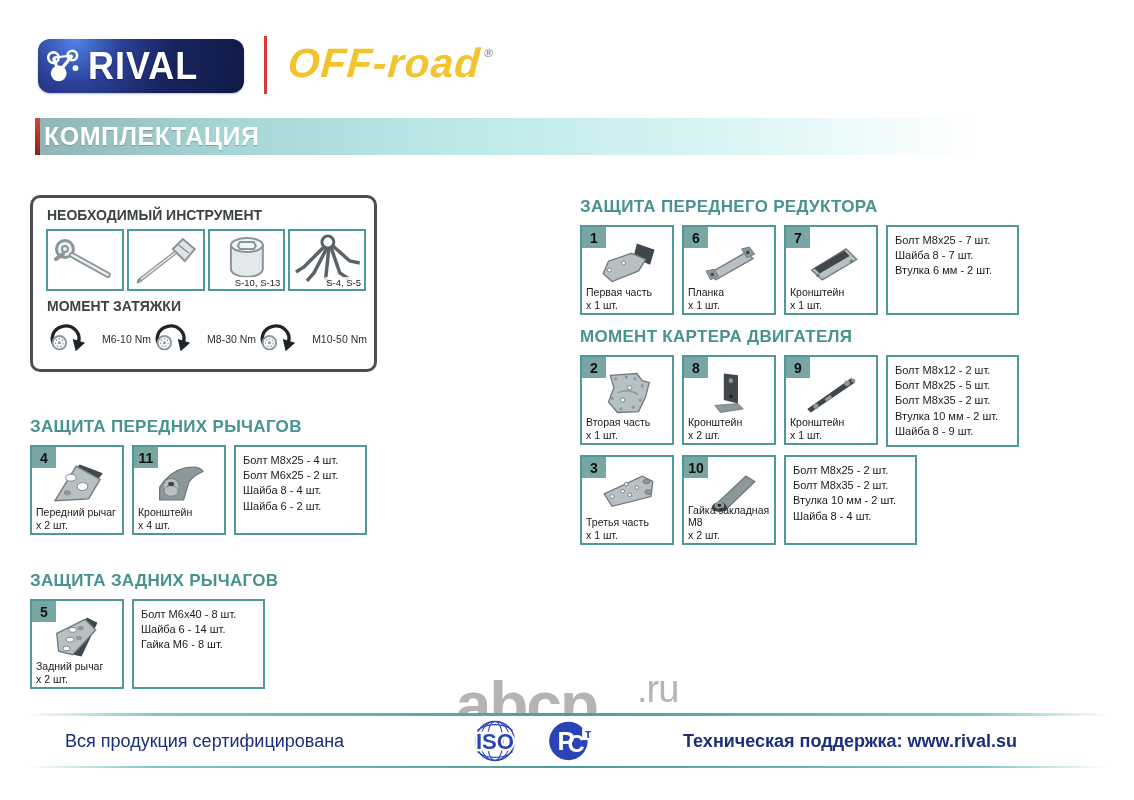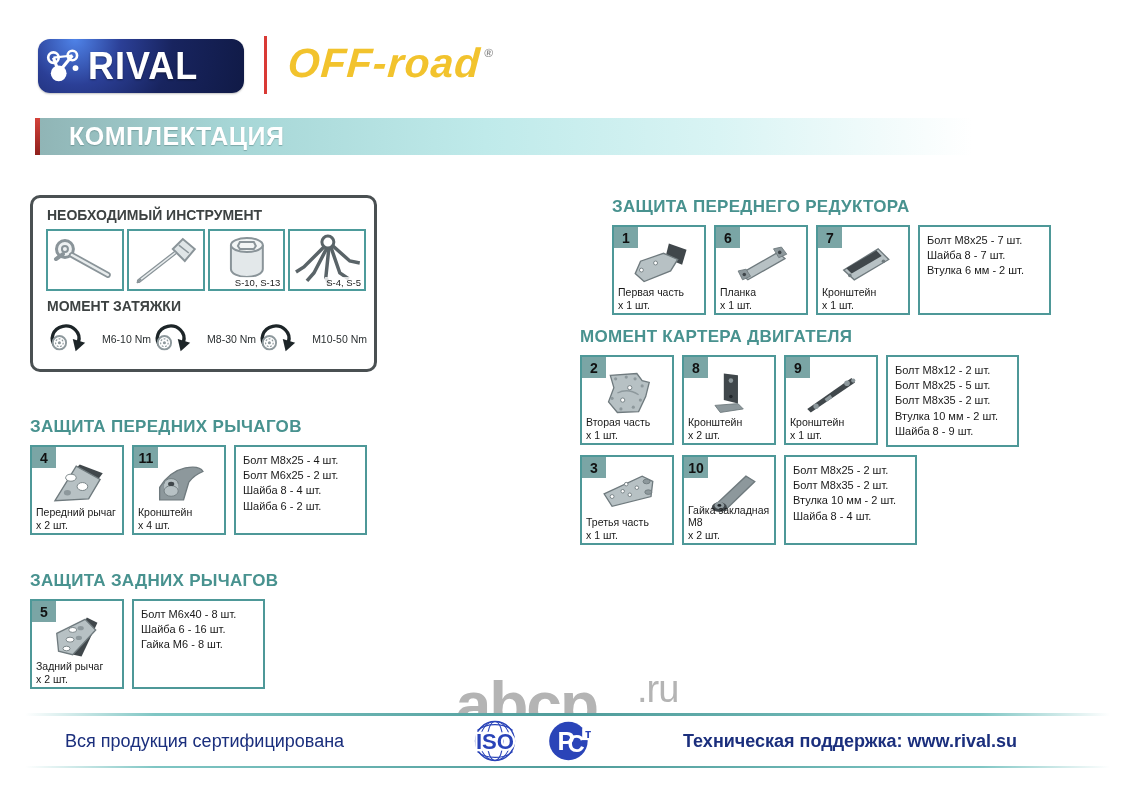--- a/index.html
+++ b/index.html
@@ -25,42 +25,42 @@
     color:#f2c32d; letter-spacing:1px; transform:skewX(-4deg); white-space:nowrap;
   }
   .offroad .reg { font-size:12px; font-style:normal; color:#8f8f8f; position:relative; top:-20px; left:3px; letter-spacing:0; }
   
   .banner-redbar { position:absolute; left:35px; top:118px; width:5px; height:37px; background:linear-gradient(180deg,#d4423a,#8f201c); }
   .banner {
     position:absolute; left:40px; top:118px; width:1060px; height:37px;
     background:linear-gradient(90deg,#90b5b6 0%, #a6d6d6 18%, #bfeaea 42%, #d9f4f4 64%, #ffffff 88%);
     display:flex; align-items:center;
   }
-  .banner-title { font-size:25px; font-weight:700; color:#ffffff; padding-left:29px; letter-spacing:.5px; text-shadow:0 1px 1px rgba(70,110,110,.45); }
+  .banner-title { font-size:25px; font-weight:700; color:#ffffff; padding-left:4px; letter-spacing:.5px; text-shadow:0 1px 1px rgba(70,110,110,.45); }
   
   .tools-box {
     position:absolute; left:30px; top:195px; width:347px; height:177px;
     border:3px solid #4a5052; border-radius:10px; background:#fff; box-sizing:border-box;
   }
   .tools-title { position:absolute; left:14px; top:9px; font-size:14px; font-weight:700; color:#3d4242; }
   .tool-cells { position:absolute; left:13px; top:31px; width:320px; display:grid; grid-template-columns:repeat(4,1fr); gap:3px; }
   .tool-cell { position:relative; height:58px; border:2px solid #4d9b9b; background:#fff; }
   .tool-icon { position:absolute; inset:2px; display:flex; align-items:center; justify-content:center; }
   .tool-icon svg { width:100%; height:100%; }
   .tool-label { position:absolute; right:2px; bottom:1px; font-size:9.5px; color:#1c1c1c; background:rgba(255,255,255,.8); padding:0 1px; }
   .torque-title { position:absolute; left:14px; top:100px; font-size:14px; font-weight:700; color:#3d4242; }
   .torque-row { position:absolute; left:14px; top:120px; width:320px; display:flex; justify-content:space-between; }
   .torque-item { display:flex; align-items:center; }
   .torque-item svg { width:42px; height:38px; }
   .torque-label { font-size:10.5px; color:#2a2f31; margin-left:1px; white-space:nowrap;padding-left:12px; }
   
   .kit-section { position:absolute; }
   .sec-0 { left:30px;  top:417px; width:352px; }
   .sec-1 { left:30px;  top:547px; width:352px;margin-top:24px; }
-  .sec-2 { left:612px; top:197px; width:442px; }
+  .sec-2 { left:580px; top:197px; width:442px; }
   .sec-3 { left:580px; top:327px; width:442px; }
   .sec-4 { left:580px; top:455px; width:442px; }
   .section-title { margin:0 0 8px 0; font-size:17px; font-weight:700; color:#48928f; letter-spacing:.3px; }
   .section-row { display:flex; gap:8px; align-items:stretch; }
   .part-box { position:relative; width:94px; height:90px; border:2px solid #4e9898; background:#fff; box-sizing:border-box; flex:0 0 auto; }
   .part-num {
     position:absolute; top:0; left:0; min-width:16px; height:21px; padding:0 4px;
     background:#7aa5a5; color:#111; font-size:14px; font-weight:700;
     display:flex; align-items:center; justify-content:center;
   }
@@ -247,21 +247,21 @@
               <ellipse cx="33" cy="27" rx="3.5" ry="2.4" fill="#8d989c"></ellipse>
               <ellipse cx="19" cy="39" rx="4" ry="2.6" fill="#fff" stroke="#6f7a7e"></ellipse>
             </svg></div>
           <div class="part-label">
             <div>Задний рычаг</div>
             <div>х 2 шт.</div>
           </div>
         </div>
         <div class="hw-box">
           <div class="hw-line">Болт М6х40 - 8 шт.</div>
-          <div class="hw-line">Шайба 6 - 16 шт.</div>
+          <div class="hw-line">Шайба 6 - 14 шт.</div>
           <div class="hw-line">Гайка М6 - 8 шт.</div>
         </div>
       </div>
     </section>
   <section class="kit-section sec-2">
       <h2 class="section-title">ЗАЩИТА ПЕРЕДНЕГО РЕДУКТОРА</h2>
       <div class="section-row">
         <div class="part-box">
           <div class="part-num">1</div>
           <div class="part-img"><svg viewBox="0 0 64 52">

